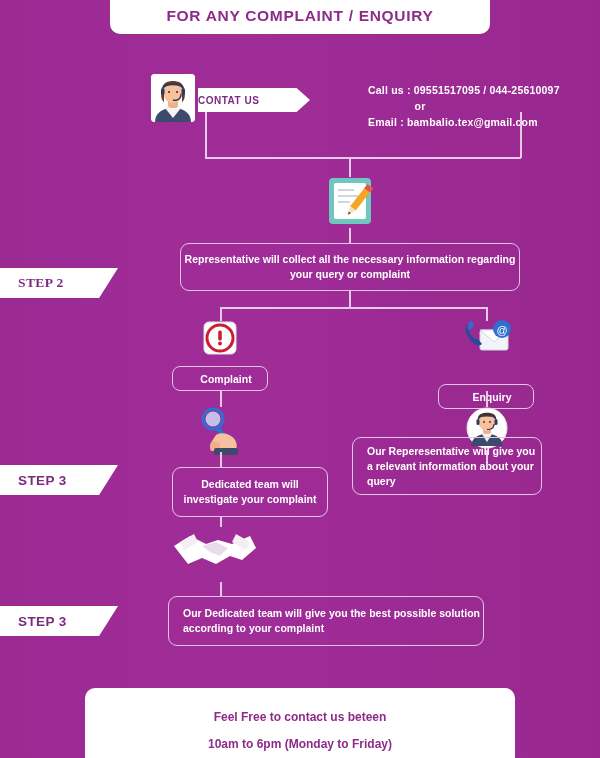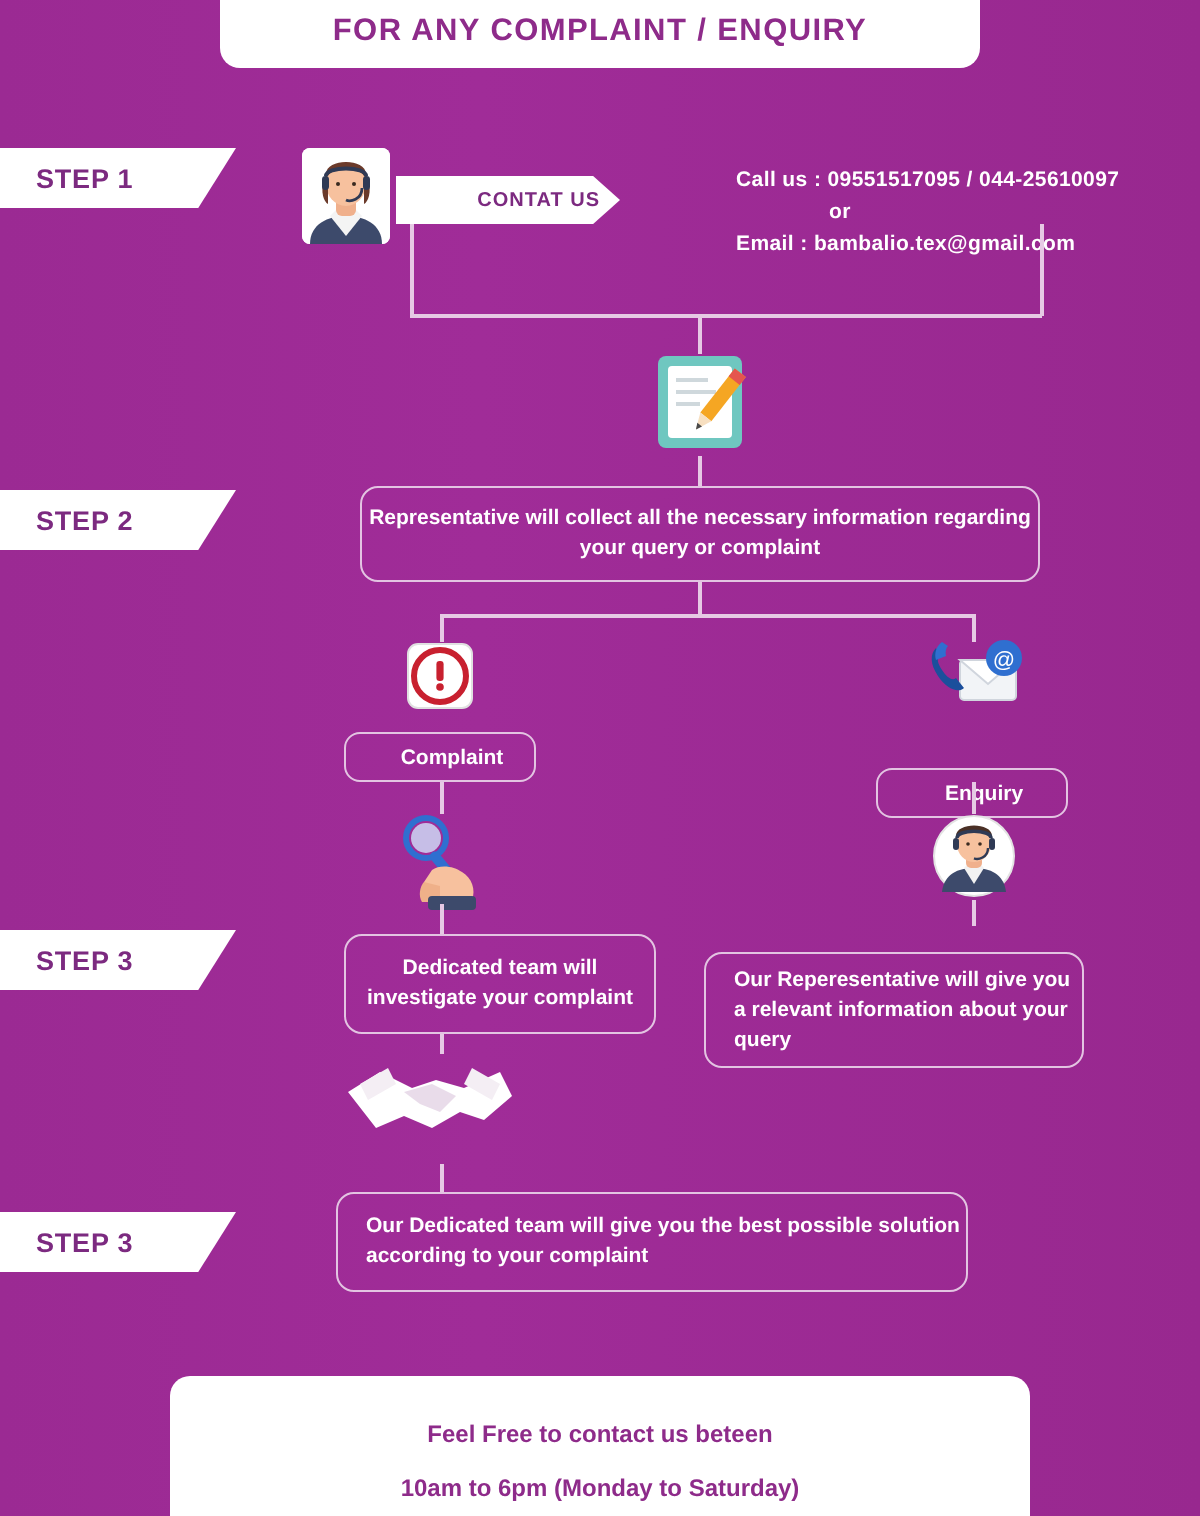--- a/index.html
+++ b/index.html
@@ -57,21 +57,21 @@
     width: 118px;
     clip-path: polygon(0 0, 100% 0, 84% 100%, 0 100%);
   }
   .step-ribbon span {
     color: #7c2a80;
     font-size: 13.5px;
     font-weight: bold;
     letter-spacing: 0.4px;
   }
   #step1 { top: 74px; }
-  #step2 { top: 245px; }
+  #step2 { top: 268px; font-family: Liberation Serif, serif; }
   #step3 { top: 465px; }
   #step4 { top: 606px; }
 
   
   .line {
     position: absolute;
     background: #e6c9e4;
   }
   .vline { width: 2px; }
   .hline { height: 2px; }
@@ -80,21 +80,21 @@
   .contact-tag {
     position: absolute;
     left: 198px;
     top: 88px;
     width: 112px;
     height: 24px;
     background: #ffffff;
     clip-path: polygon(0 0, 88% 0, 100% 50%, 88% 100%, 0 100%);
     display: flex;
     align-items: center;
-    justify-content: flex-end;
+    justify-content: flex-start;
     padding-right: 10px;
     box-sizing: border-box;
   }
   .contact-tag span {
     color: #7c2a80;
     font-size: 10px;
     font-weight: bold;
     letter-spacing: 0.5px;
   }
 
@@ -200,23 +200,20 @@
 </style>
 </head>
 <body>
 
 <div class="page">
 
   <div class="header-banner">
     <div class="title">FOR ANY COMPLAINT / ENQUIRY</div>
   </div>
 
-  <div class="step-ribbon" id="step1">
-    <span>STEP 1</span>
-  </div>
   <div class="step-ribbon" id="step2">
     <span>STEP 2</span>
   </div>
   <div class="step-ribbon" id="step3">
     <span>STEP 3</span>
   </div>
   <div class="step-ribbon" id="step4">
     <span>STEP 3</span>
   </div>
 
@@ -340,21 +337,21 @@
     </svg>
   </div>
 
   <div class="line vline" style="left:220px; top:452px; height:15px;"></div>
   <div class="line vline" style="left:486px; top:450px; height:13px;"></div>
 
   <div class="box center-text" style="left:172px; top:467px; width:156px; height:50px;">
     <span>Dedicated team will investigate your complaint</span>
   </div>
 
-  <div class="box left-text" style="left:352px; top:476px; width:190px; height:58px;">
+  <div class="box left-text" style="left:352px; top:437px; width:190px; height:58px;">
     <span>Our Reperesentative will give you a relevant information about your query</span>
   </div>
 
   <div class="line vline" style="left:220px; top:517px; height:10px;"></div>
 
   <div class="handshake">
     <svg width="86" height="58" viewBox="0 0 86 58">
       <path d="M2 22 L18 12 L34 20 L46 16 L60 20 L78 12 L84 24 L70 36 L58 32 L44 40 L30 34 L16 40 Z" fill="#ffffff"></path>
       <path d="M30 22 L44 18 L56 24 L48 32 L38 28 Z" fill="#e9dcea"></path>
       <path d="M8 18 L22 10 L26 18 L12 26 Z" fill="#f4eef4"></path>
@@ -363,16 +360,16 @@
   </div>
 
   <div class="line vline" style="left:220px; top:582px; height:14px;"></div>
 
   <div class="box left-text" style="left:168px; top:596px; width:316px; height:50px;">
     <span>Our Dedicated team will give you the best possible solution according to your complaint</span>
   </div>
 
   <div class="footer-banner">
     <div class="l1">Feel Free to contact us beteen</div>
-    <div class="l2">10am to 6pm (Monday to Saturday)</div>
+    <div class="l2">10am to 6pm (Monday to Friday)</div>
   </div>
 
 </div>
 
 </body></html>

